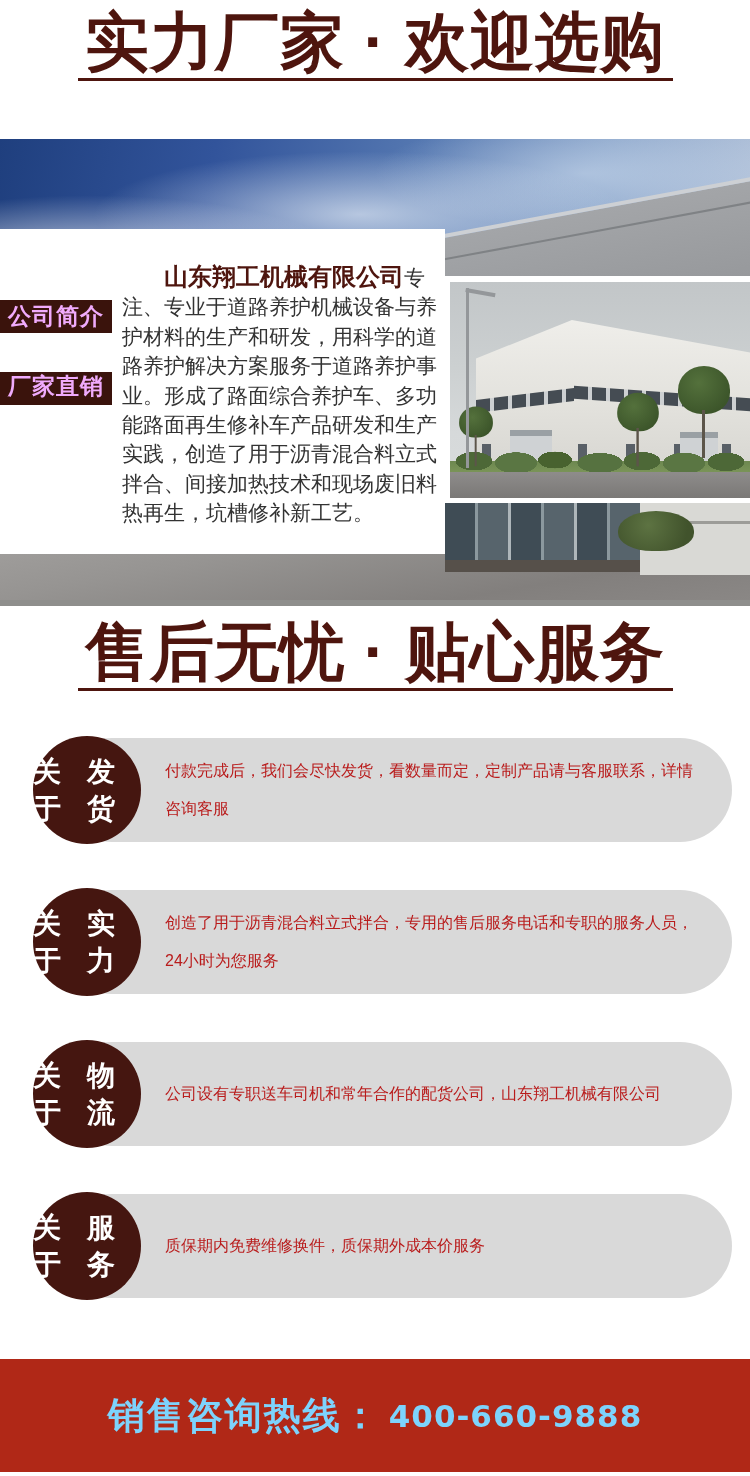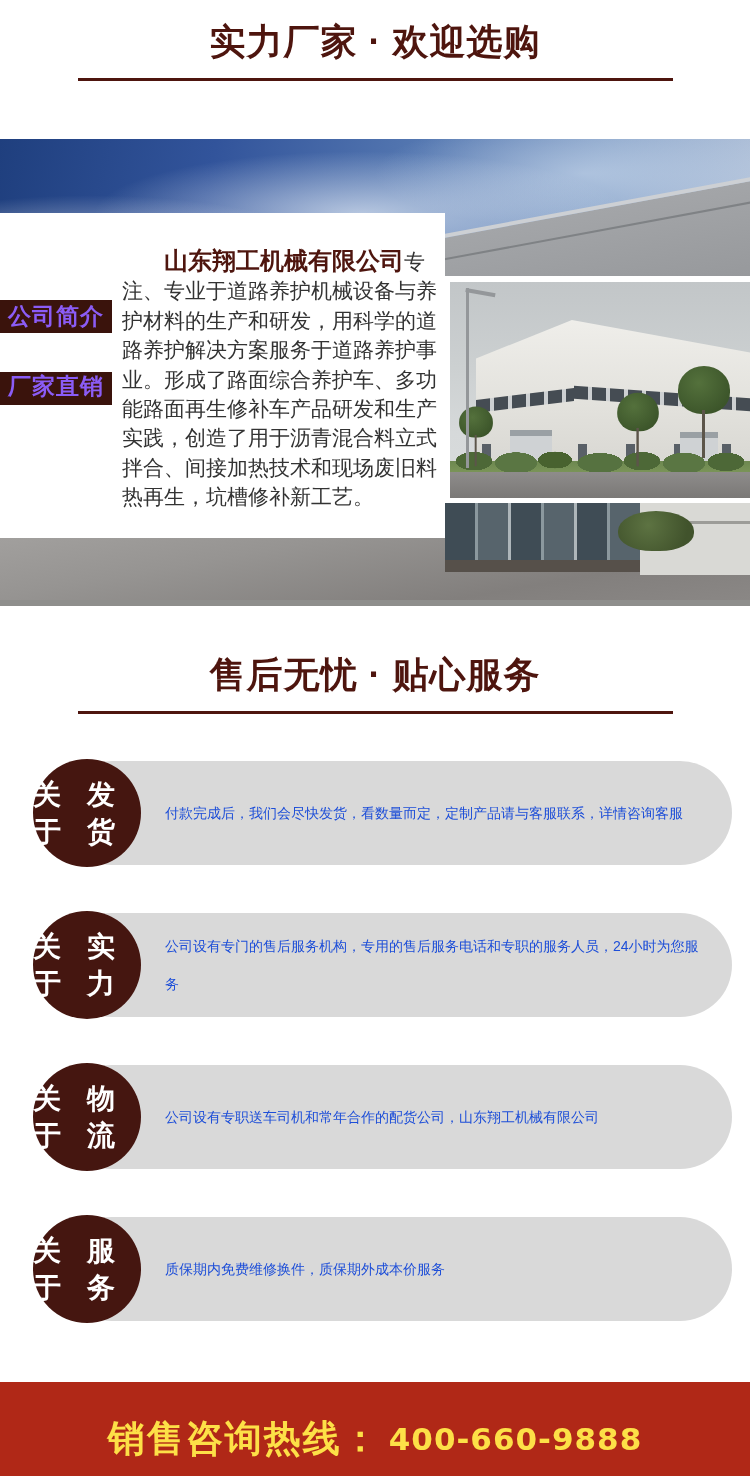--- a/index.html
+++ b/index.html
@@ -1,19 +1,19 @@
 <!DOCTYPE html>
 <html><head>
 <meta charset="utf-8">
 <style>
   html,body{margin:0;padding:0;}
   body{width:750px;background:#fff;font-family:"Liberation Sans","DejaVu Sans",sans-serif;}
 
   
-  .banner-title{margin:0;text-align:center;color:#4e150e;font-size:36px;font-weight:bold;line-height:52px;letter-spacing:1px;}
+  .banner-title{margin:0;text-align:center;color:#4e150e;font-size:64px;font-weight:bold;line-height:52px;letter-spacing:1px;}
   .title-rule{width:595px;height:3px;background:#4e150e;margin:10px auto 0;}
   .top-header{height:139px;padding-top:16px;box-sizing:border-box;}
 
   
   .photo-collage{position:relative;width:750px;height:467px;overflow:hidden;background:#fff;}
   .photo-top{position:absolute;left:0;top:0;width:750px;height:137px;overflow:hidden;
     background:
       radial-gradient(420px 120px at 12% 98%, rgba(255,255,255,.85), rgba(255,255,255,0) 65%),
       radial-gradient(380px 90px at 48% 55%, rgba(240,246,252,.65), rgba(255,255,255,0) 70%),
       radial-gradient(300px 80px at 78% 25%, rgba(214,228,244,.5), rgba(255,255,255,0) 70%),
@@ -63,41 +63,41 @@
   .entry-glass{position:absolute;left:445px;top:0;width:195px;height:57px;
     background:repeating-linear-gradient(90deg,#3f4c55 0 30px,#8b989e 30px 33px,#57646c 33px 63px,#aeb6ba 63px 66px);}
   .entry-walk{position:absolute;left:445px;top:57px;width:195px;height:12px;background:#56504a;}
   .entry-wall{position:absolute;left:640px;top:0;width:110px;height:72px;background:#d9d9d5;}
   .entry-wall::before{content:"";position:absolute;left:0;right:0;top:18px;border-top:3px solid #9c9c98;}
   .entry-bush{position:absolute;left:618px;top:8px;width:76px;height:40px;border-radius:50% 50% 45% 45%;
     background:radial-gradient(circle at 40% 35%,#5d7342,#41532c 75%);}
   .photo-band{position:absolute;left:0;right:0;bottom:0;height:6px;background:#8e8e8c;}
 
   
-  .info-box{position:absolute;left:0;top:74px;width:445px;height:325px;background:#fff;}
+  .info-box{position:absolute;left:0;top:90px;width:445px;height:325px;background:#fff;}
   .intro-text{margin:0;padding:33px 7px 0 122px;font-size:21px;line-height:29.4px;color:#333;text-indent:42px;text-align:left;}
   .company-name{color:#4e150e;font-weight:bold;font-size:24px;}
-  .side-label{position:absolute;left:0;width:112px;height:33px;background:#3a130c;color:#8b5cf6;
+  .side-label{position:absolute;left:0;width:112px;height:33px;background:#3a130c;color:#f0abfc;
     font-size:23px;font-weight:bold;line-height:33px;text-align:center;letter-spacing:1px;}
   .l1{top:161px;}
   .l2{top:233px;font-family:Liberation Mono, monospace;}
 
   
-  .service-header{padding-top:20px;margin-top:23px;}
+  .service-header{padding-top:20px;}
   .services{margin-top:45px;}
   .service-row{position:relative;height:108px;margin:0 18px 44px 33px;}
   .service-row:last-child{margin-bottom:0;}
   .pill{position:absolute;left:27px;top:2px;right:0;bottom:2px;border-radius:52px;background:#d9d9d9;display:flex;align-items:center;}
-  .pill-text{margin:0;padding:0 28px 0 105px;font-size:14px;line-height:38px;color:#1d4ed8;}
+  .pill-text{margin:0;padding:0 28px 0 105px;font-size:16px;line-height:38px;color:#b91c1c;}
   .badge{position:absolute;left:0;top:0;width:108px;height:108px;border-radius:50%;background:#451610;color:#fff;
     display:flex;align-items:center;justify-content:center;
     font-size:28px;font-weight:bold;line-height:37px;letter-spacing:2px;}
 
   
-  .hotline{margin-top:59px;height:113px;background:#b02817;display:flex;align-items:center;justify-content:center;gap:8px;color:#fde047;}
+  .hotline{margin-top:59px;height:113px;background:#b02817;display:flex;align-items:center;justify-content:center;gap:8px;color:#7dd3fc;}
   .hotline-label{font-size:37px;font-weight:bold;letter-spacing:2px;}
   .hotline-phone{font-size:31px;font-weight:bold;letter-spacing:1px;font-family:"DejaVu Sans","Liberation Sans",sans-serif;}
 </style>
 </head>
 <body>
 
 <div class="page">
 
   <header class="top-header">
     <h1 class="banner-title">实力厂家 · 欢迎选购</h1>
@@ -163,21 +163,21 @@
         <p class="pill-text">付款完成后，我们会尽快发货，看数量而定，定制产品请与客服联系，详情咨询客服</p>
       </div>
       <div class="badge">
         <span>关于</span>
         <span>发货</span>
       </div>
     </div>
 
     <div class="service-row">
       <div class="pill">
-        <p class="pill-text">公司设有专门的售后服务机构，专用的售后服务电话和专职的服务人员，24小时为您服务</p>
+        <p class="pill-text">创造了用于沥青混合料立式拌合，专用的售后服务电话和专职的服务人员，24小时为您服务</p>
       </div>
       <div class="badge">
         <span>关于</span>
         <span>实力</span>
       </div>
     </div>
 
     <div class="service-row">
       <div class="pill">
         <p class="pill-text">公司设有专职送车司机和常年合作的配货公司，山东翔工机械有限公司</p>

